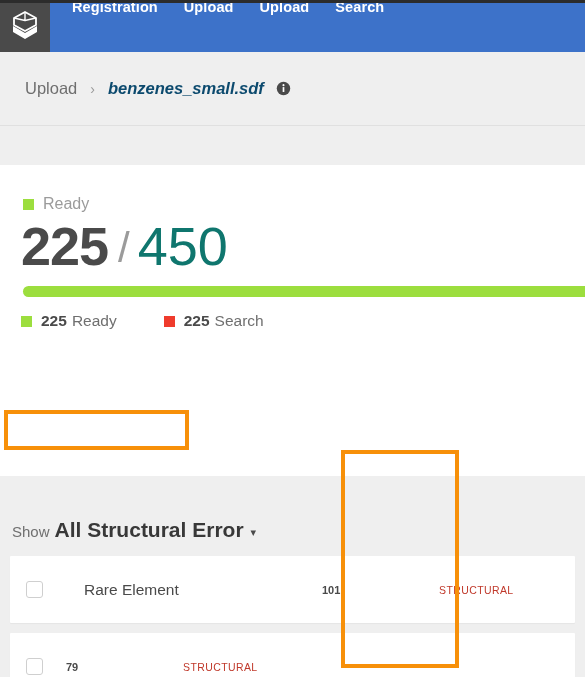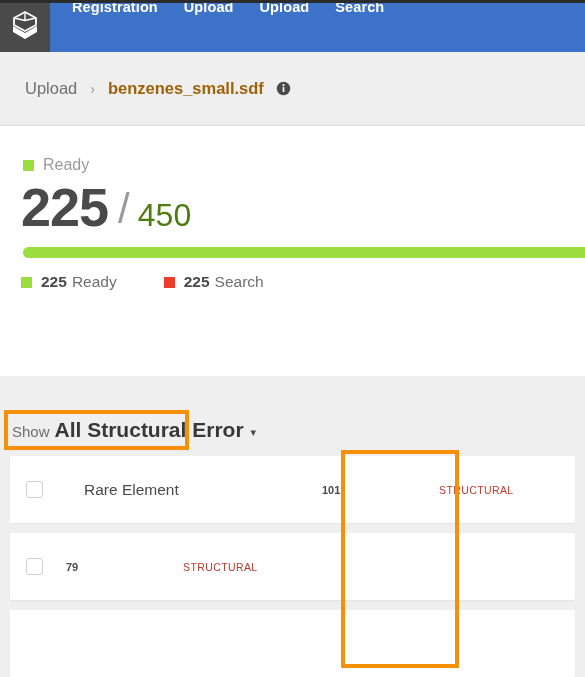--- a/index.html
+++ b/index.html
@@ -74,35 +74,37 @@
     cursor: pointer;
   }
   .crumb-sep {
     font-size: 14px;
     color: #9b9b9b;
     margin: 0 13px;
   }
   .crumb-current {
     font-size: 16.5px;
     font-weight: bold;
-    color: #a16207;
+    color: #0c4a6e;
+    font-style: italic;
   }
   .info-icon {
     margin-left: 12px;
     display: inline-flex;
     align-items: center;
     cursor: pointer;
   }
 
   
   .stats-panel {
     background: #ffffff;
     padding: 30px 0 0 0;
-    height: 250px;
+    height: 311px;
     position: relative;
+    margin-top: 39px;
   }
   .ready-label {
     display: flex;
     align-items: center;
     padding-left: 23px;
     margin-bottom: 4px;
   }
   .sq {
     width: 11px;
     height: 11px;
@@ -130,22 +132,22 @@
   }
   .big-count .slash {
     font-size: 42px;
     color: #9b9b9b;
     margin: 0 8px 0 10px;
     font-weight: normal;
     position: relative;
     top: -3px;
   }
   .big-count .total {
-    font-size: 32px;
-    color: #4d7c0f;
+    font-size: 54px;
+    color: #0f766e;
     font-weight: normal;
   }
 
   .progress-wrap {
     position: absolute;
     left: 23px;
     right: -14px;
     top: 121px;
     height: 11px;
   }

